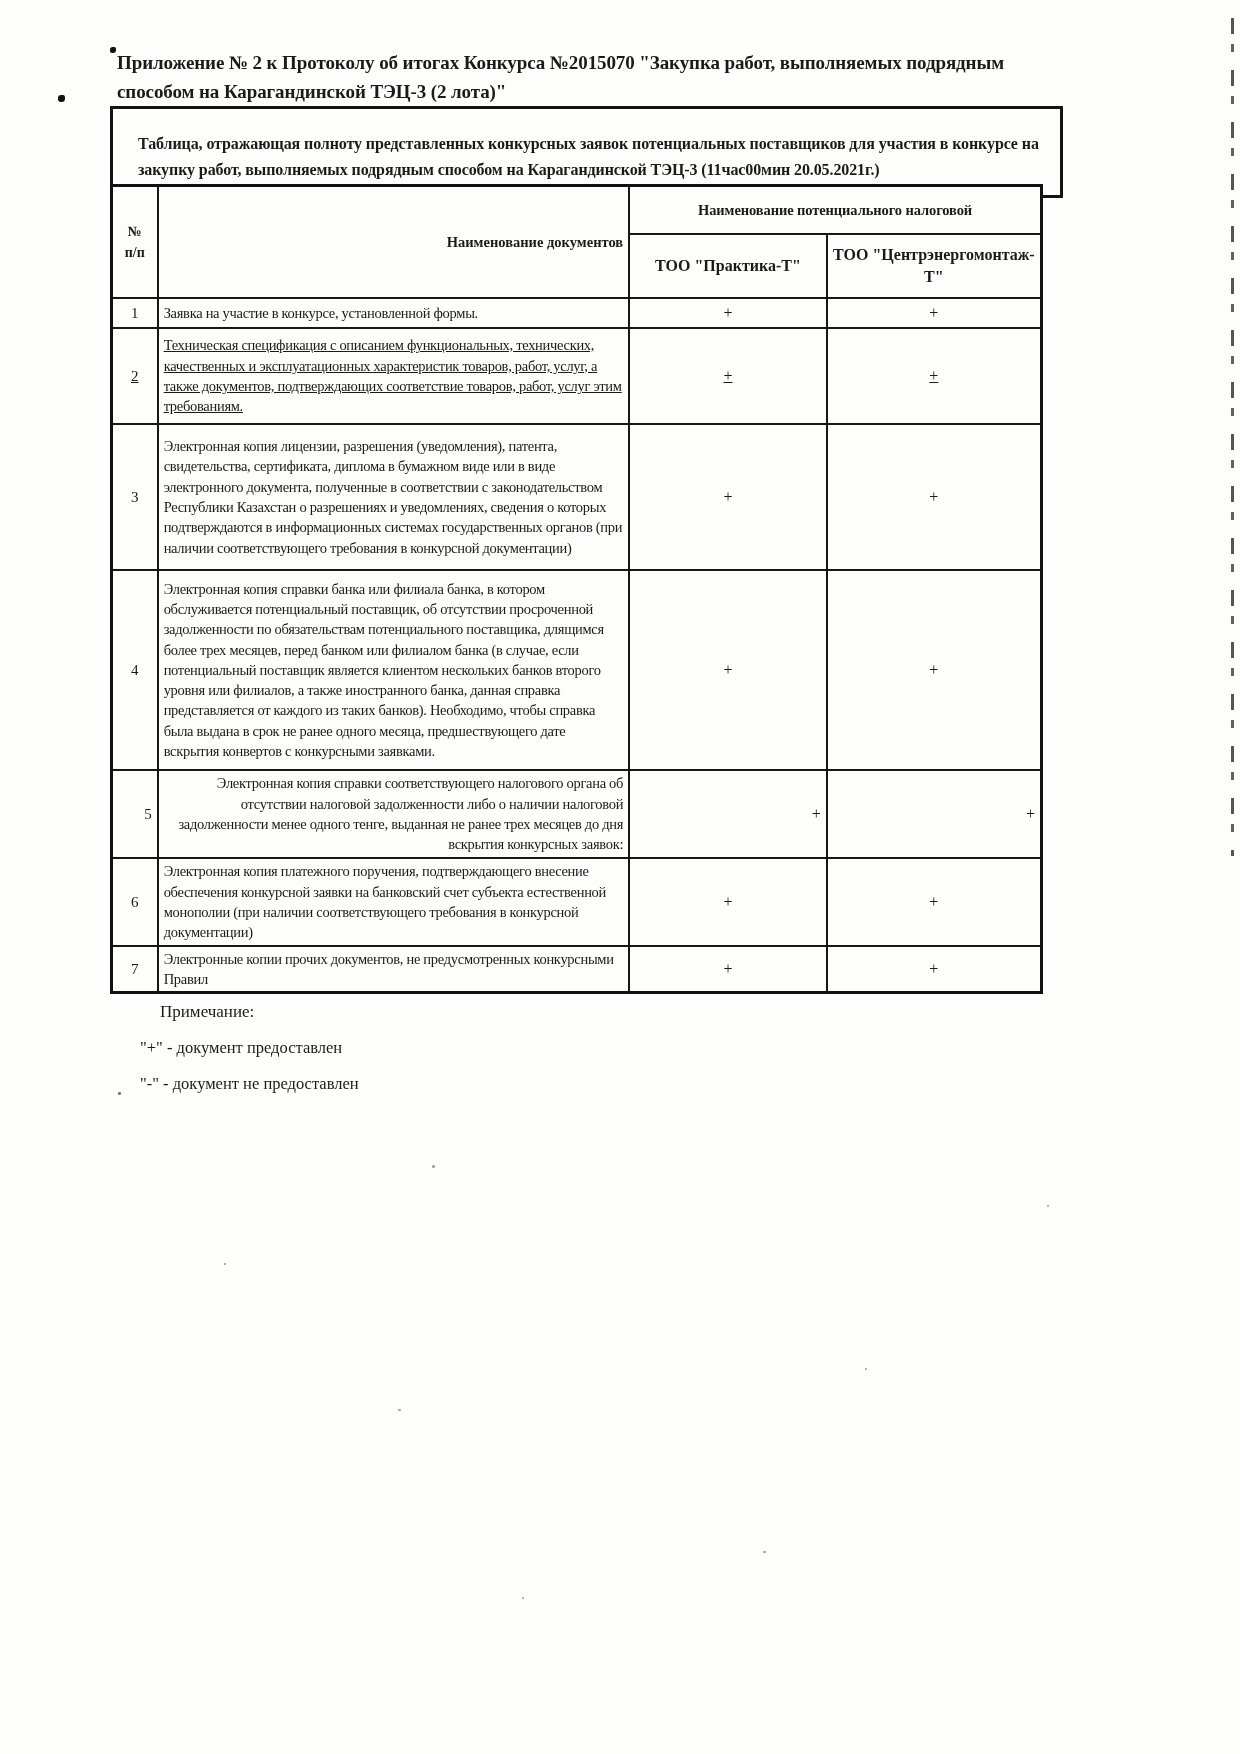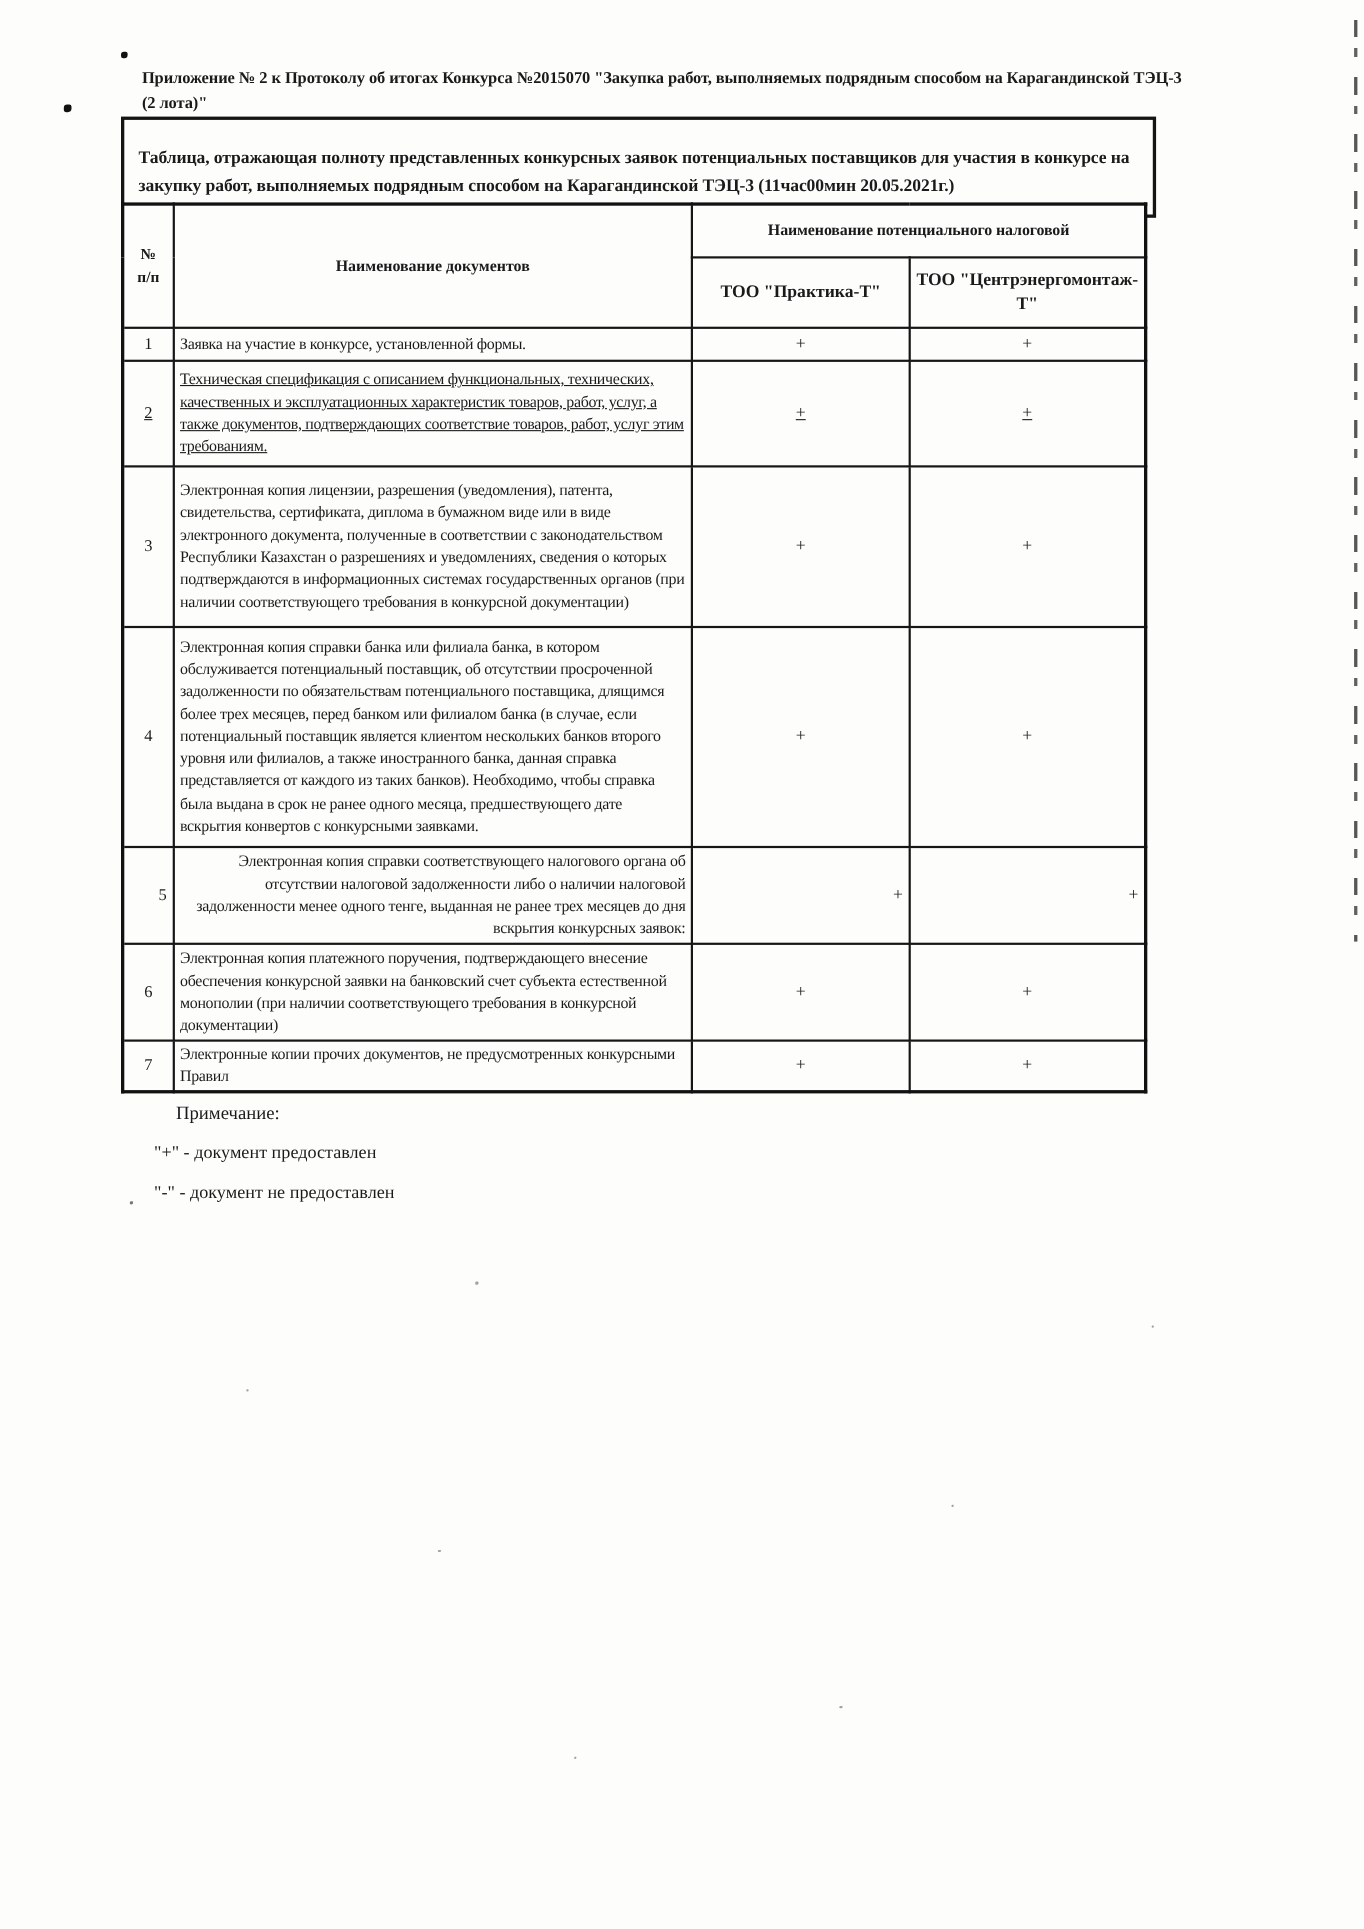--- a/index.html
+++ b/index.html
@@ -29,29 +29,29 @@
   .f2{left:398px;top:1409px;width:3px;height:2px;}
   .f3{left:224px;top:1263px;width:2px;height:2px;}
   .f4{left:763px;top:1551px;width:3px;height:2px;}
   .f5{left:1047px;top:1205px;width:2px;height:2px;}
   .f6{left:118px;top:1092px;width:3px;height:3px;background:#555;}
   .f7{left:522px;top:1597px;width:2px;height:2px;}
   .f8{left:865px;top:1368px;width:2px;height:2px;}
 
   
   .doc-header{
-    position:absolute;left:113px;top:44px;width:955px;margin:16px;
-    font-weight:bold;font-size:15px;line-height:1.55;
+    position:absolute;left:113px;top:44px;width:955px;margin:4px;
+    font-weight:bold;font-size:19px;line-height:1.55;
     letter-spacing:-0.1px;
   }
   
   .title-box{
     position:absolute;left:110px;top:106px;width:913px;
     border:3px solid #141414;
-    padding:22px 9px 12px 13px;
+    padding:22px 9px 12px 25px;
     font-weight:bold;font-size:16px;line-height:1.62;
     letter-spacing:-0.1px;
     background:#fdfdfc;
   }
   
   table.main-table{
     position:absolute;left:110px;top:184px;width:933px;
     border-collapse:collapse;table-layout:fixed;
     font-size:14.5px;
   }
@@ -63,21 +63,21 @@
   }
   .main-table{border:3px solid #111;}
   .col-num{width:46px;}
   .col-doc{width:470px;}
   .col-s1{width:197px;}
   .col-s2{width:214px;}
   .th-num{
     font-weight:bold;font-size:14px;text-align:center;
     white-space:pre-line;line-height:1.5;
   }
-  .th-doc{font-weight:bold;font-size:14.5px;text-align:center;}
+  .th-doc{font-weight:bold;font-size:14.5px;text-align:right;}
   .th-group{font-weight:bold;font-size:14.5px;text-align:center;height:44px;letter-spacing:-0.1px;}
   .th-sup{font-weight:bold;font-size:16px;text-align:center;height:60px;line-height:1.35;}
   .td-num{text-align:center;font-size:15px;}
   .td-doc{
     font-size:14.5px;line-height:1.4;letter-spacing:-0.3px;
     padding:3px 6px;
   }
   .td-mark{text-align:center;font-size:16px;}
   .r1 td{height:26px;}
   .r2 td{height:92px;text-decoration:underline;}

